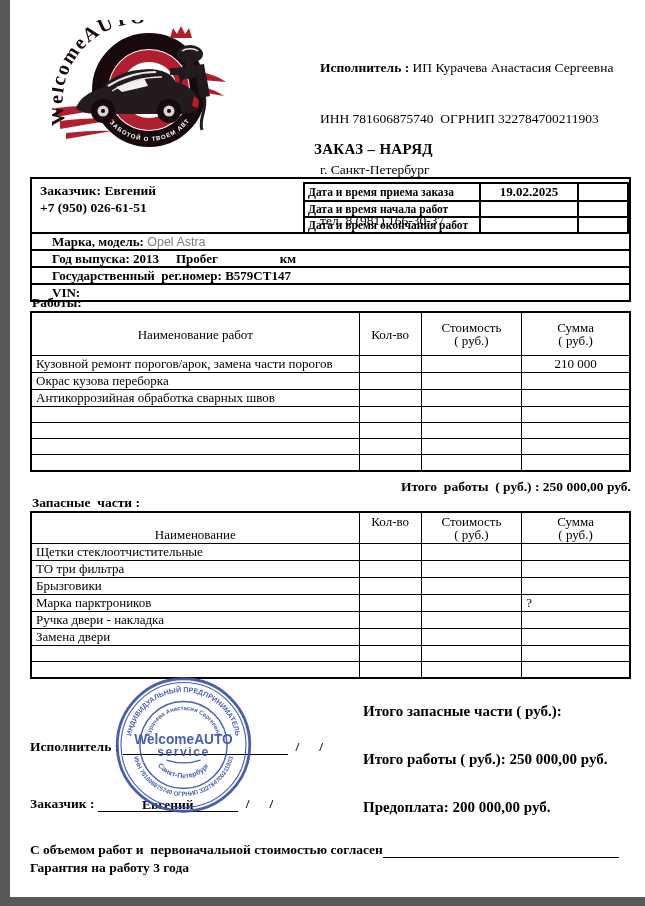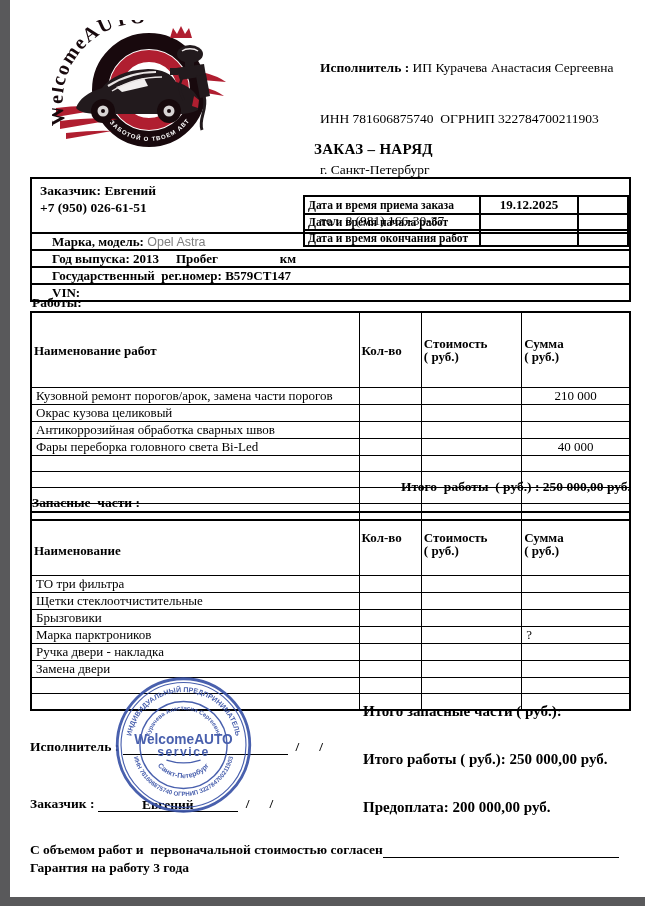--- a/index.html
+++ b/index.html
@@ -14,39 +14,39 @@
   #bottom-strip{left:0;top:897[object Object];width:645px;height:9px;background:#59595b;}
 
   
   #contractor{left:320px;top:25px;font-size:13.5px;line-height:17px;white-space:pre;}
   #doc-title{left:314px;top:141px;font-size:15px;font-weight:bold;letter-spacing:.3px;}
 
   
   #info-box{left:30px;top:177px;width:601px;border:2px solid #000;box-sizing:border-box;}
   #row-a{position:relative;height:53px;}
   #cust{padding:3px 0 0 8px;font-weight:bold;font-size:13.5px;line-height:17px;}
-  table.dates{position:absolute;top:16px;right:0;border-collapse:collapse;table-layout:fixed;}
+  table.dates{position:absolute;top:3px;right:0;border-collapse:collapse;table-layout:fixed;}
   table.dates td{border:2px solid #000;height:14px;font-size:11.5px;font-weight:bold;
                  padding:0 3px;white-space:nowrap;overflow:hidden;}
   table.dates td.dval{font-size:13px;text-align:center;width:90px;}
   table.dates td.dlbl{width:168px;}
   table.dates td.dex{width:42px;}
   .vrow{border-top:2px solid #000;height:15px;line-height:15px;font-size:13px;
         font-weight:bold;padding-left:20px;white-space:pre;overflow:hidden;}
   .muted-sans{font-family:"Liberation Sans","DejaVu Sans",sans-serif;color:#7f7f7f;
               font-weight:normal;font-size:12.5px;}
 
   
   .sec{font-size:13.5px;font-weight:bold;white-space:pre;}
 
   
   table.doc{border-collapse:collapse;table-layout:fixed;width:601px;border:2px solid #000;}
   table.doc th,table.doc td{border:1.5px solid #000;overflow:hidden;white-space:nowrap;
         font-size:13px;padding:0 4px;}
-  table.doc th{font-weight:bold;text-align:left;line-height:13px;padding:18px 2px;}
+  table.doc th{font-weight:normal;text-align:center;line-height:13px;padding:2px 2px;}
   table.doc td{height:15px;text-align:left;}
   table.doc td.ct{text-align:center;}
   col.c-name{width:327px;}col.c-qty{width:62px;}col.c-price{width:100px;}col.c-sum{width:108px;}
   #works-table th{height:38px;vertical-align:middle;}
   #parts-table th{height:26px;vertical-align:top;}
   #parts-table th.h-name{vertical-align:bottom;}
   #works-total{left:30px;top:479px;width:601px;text-align:right;font-size:13.5px;font-weight:bold;}
 
   
   #totals{left:363px;top:671px;font-size:15px;font-weight:bold;line-height:16px;white-space:pre;}
@@ -134,21 +134,21 @@
   <div class="abs" id="info-box">
     <div id="row-a">
       <div id="cust">
         <div>Заказчик: Евгений</div>
         <div>+7 (950) 026-61-51</div>
       </div>
       <table class="dates">
         <tbody>
             <tr>
           <td class="dlbl">Дата и время приема заказа</td>
-          <td class="dval">19.12.2025</td>
+          <td class="dval">19.02.2025</td>
           <td class="dex"></td>
         </tr>
         <tr>
           <td class="dlbl">Дата и время начала работ</td>
           <td class="dval"></td>
           <td class="dex"></td>
         </tr>
         <tr>
           <td class="dlbl">Дата и время окончания работ</td>
           <td class="dval"></td>
@@ -184,36 +184,30 @@
             <div>( руб.)</div>
           </th>
     </tr>
     <tr>
           <td>Кузовной ремонт порогов/арок, замена части порогов</td>
           <td class="ct"></td>
           <td class="ct"></td>
           <td class="ct">210 000</td>
         </tr>
     <tr>
-          <td>Окрас кузова целиковый</td>
+          <td>Окрас кузова переборка</td>
           <td class="ct"></td>
           <td class="ct"></td>
           <td class="ct"></td>
         </tr>
     <tr>
           <td>Антикоррозийная обработка сварных швов</td>
           <td class="ct"></td>
           <td class="ct"></td>
           <td class="ct"></td>
-        </tr>
-    <tr>
-          <td>Фары переборка головного света Bi-Led</td>
-          <td class="ct"></td>
-          <td class="ct"></td>
-          <td class="ct">40 000</td>
         </tr>
     <tr>
           <td></td>
           <td class="ct"></td>
           <td class="ct"></td>
           <td class="ct"></td>
         </tr>
     <tr>
           <td></td>
           <td class="ct"></td>
@@ -251,27 +245,27 @@
       <th>
             <div>Стоимость</div>
             <div>( руб.)</div>
           </th>
       <th>
             <div>Сумма</div>
             <div>( руб.)</div>
           </th>
     </tr>
     <tr>
+          <td>Щетки стеклоотчистительные</td>
+          <td class="ct"></td>
+          <td class="ct"></td>
+          <td></td>
+        </tr>
+    <tr>
           <td>ТО три фильтра</td>
-          <td class="ct"></td>
-          <td class="ct"></td>
-          <td></td>
-        </tr>
-    <tr>
-          <td>Щетки стеклоотчистительные</td>
           <td class="ct"></td>
           <td class="ct"></td>
           <td></td>
         </tr>
     <tr>
           <td>Брызговики</td>
           <td class="ct"></td>
           <td class="ct"></td>
           <td></td>
         </tr>

